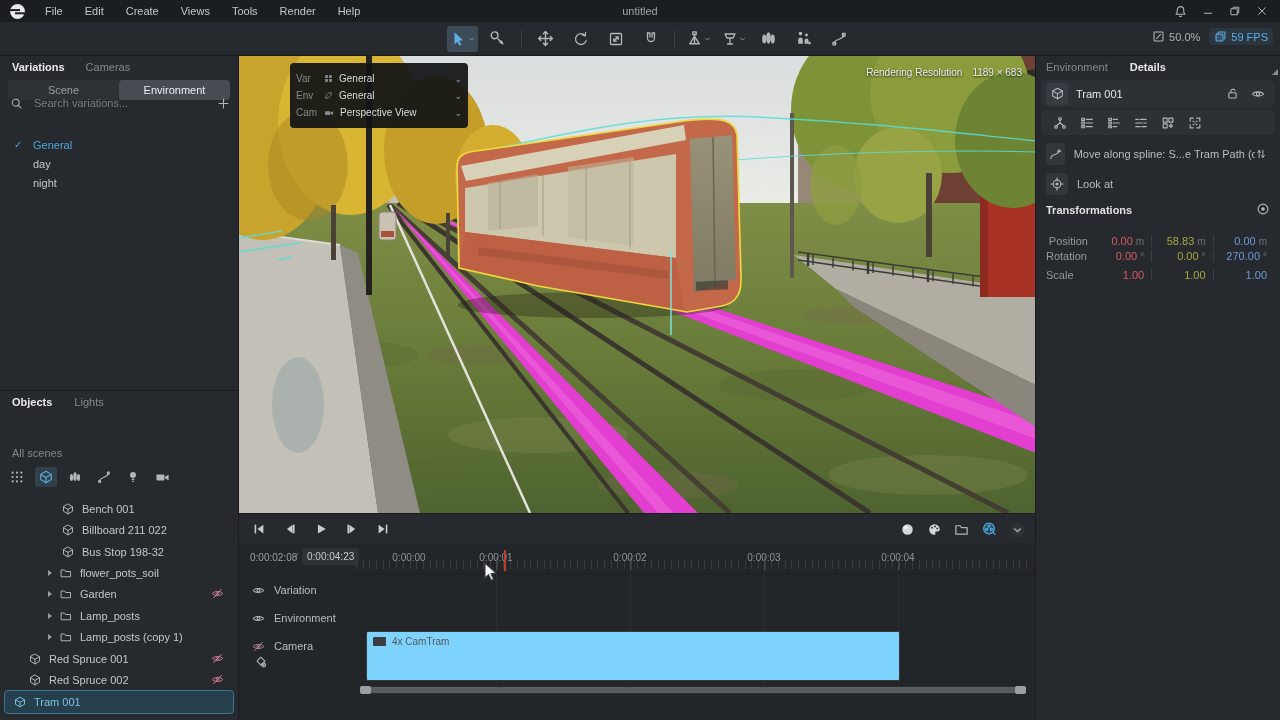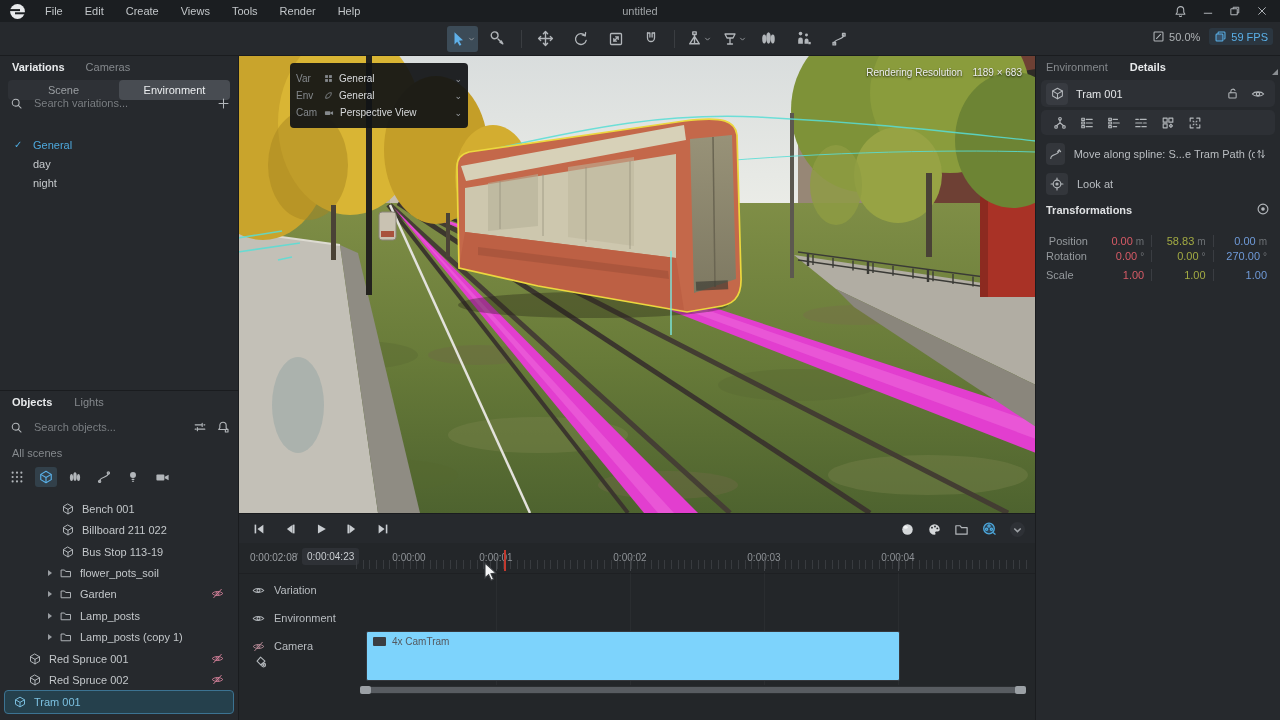--- a/index.html
+++ b/index.html
@@ -316,40 +316,20 @@
       <span class="chk"></span>
         <span>night</span>
     </div>
 
     <div class="hline" style="top:335px;"></div>
 
     <div class="ptabs" style="top:341px;">
       <span class="ptab active">Objects</span>
       <span class="ptab">Lights</span>
     </div>
-    <div class="searchrow" style="top:362px;">
-      <span class="ic">
-        <svg class="ln" width="13" height="13" viewBox="0 0 16 16">
-            <circle cx="7" cy="7" r="4.2"></circle>
-            <path d="M10.2 10.2L13.6 13.6"></path>
-          </svg>
-      </span>
-      <input placeholder="Search objects..." style="">
-      <span class="ic">
-        <svg class="ln" width="14" height="14" viewBox="0 0 16 16">
-            <path d="M2.5 5.5h8M13.5 5.5h-1M2.5 10.5h1M6 10.5h7.5M10.5 3.7v3.6M5 8.7v3.6"></path>
-          </svg>
-      </span>
-      <span class="ic">
-        <svg class="ln" width="14" height="14" viewBox="0 0 16 16">
-            <path d="M8 2.6a3.6 3.6 0 0 1 3.6 3.6v2.6l1.3 2H3.1l1.3-2V6.2A3.6 3.6 0 0 1 8 2.6z"></path>
-            <rect x="10.7" y="10.7" width="3" height="3" fill="#26292d" stroke="#b2b6ba"></rect>
-          </svg>
-      </span>
-    </div>
     <div style="position:absolute;left:12px;top:392px;color:#85898d;">All scenes</div>
     <div class="filters" style="top:412px;">
       <span class="fbtn">
         <svg width="14" height="14" viewBox="0 0 16 16" fill="#b2b6ba">
             <circle cx="3" cy="3" r="1.2"></circle>
             <circle cx="8" cy="3" r="1.2"></circle>
             <circle cx="13" cy="3" r="1.2"></circle>
             <circle cx="3" cy="8" r="1.2"></circle>
             <circle cx="8" cy="8" r="1.2"></circle>
             <circle cx="13" cy="8" r="1.2"></circle>
@@ -411,21 +391,21 @@
         </span>
       <span>Billboard 211 022</span>
     </div>
     <div class="trow d2" style="top:486px;">
       <span class="ic obj-ic">
           <svg class="ln" width="12" height="12" viewBox="0 0 16 16">
             <path d="M8 1.5L14 5v6l-6 3.5L2 11V5z"></path>
             <path d="M2 5l6 3.5L14 5M8 8.5v6"></path>
           </svg>
         </span>
-      <span>Bus Stop 113-19</span>
+      <span>Bus Stop 198-32</span>
     </div>
     <div class="trow d2f" style="top:528px;">
       <span class="ic caret-r">
           <svg width="8" height="8" viewBox="0 0 8 8">
             <path d="M2 1l4 3-4 3z" fill="#9a9ea2"></path>
           </svg>
         </span>
       <span class="ic obj-ic">
           <svg class="ln" width="12" height="12" viewBox="0 0 16 16">
             <path d="M2 4h4l1.5 2H14v7H2z"></path>

